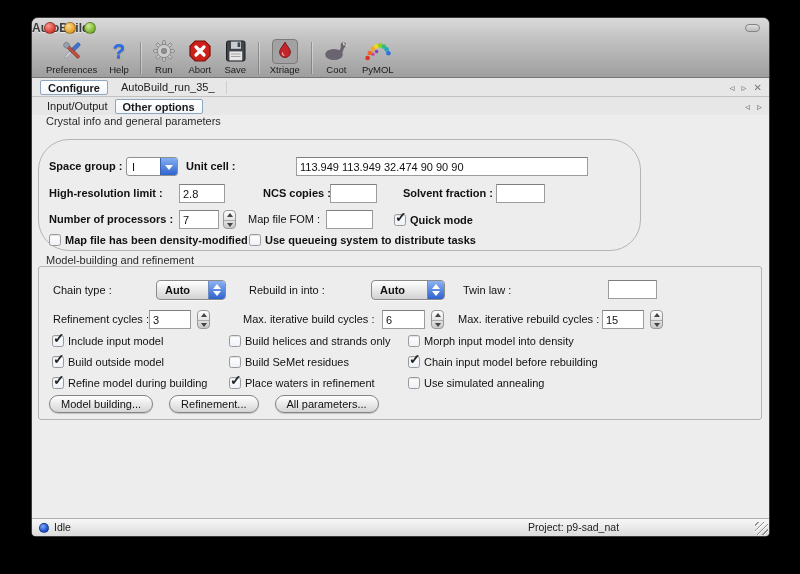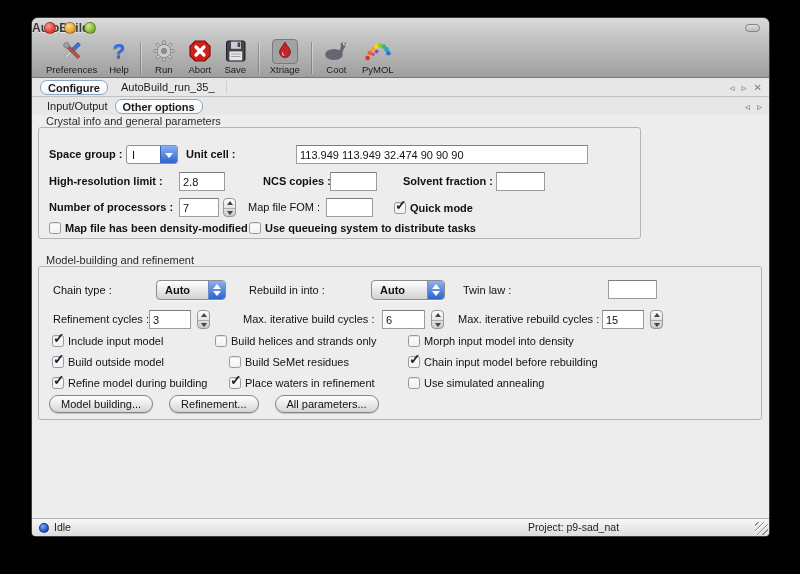--- a/index.html
+++ b/index.html
@@ -35,21 +35,21 @@
   .helpq { font-size:21px; font-weight:bold; color:#2a6cf0; line-height:22px;
            text-shadow:0 1px 1px rgba(0,0,0,.35); }
   .iconbg { width:26px; height:25px; background:#a2a2a2; border:1px solid #7b7b7b;
             border-radius:4px; display:flex; align-items:center; justify-content:center; }
 
   
   .tabrow { position:relative; height:19px; background:#e7e7e7;
             border-bottom:1px solid #c2c2c2; display:flex; align-items:center;
             padding-left:8px; }
   .tab-on { background:linear-gradient(#ffffff,#f2f6fb); border:1px solid #8ea6bf;
-            border-radius:7px; font-weight:bold; font-size:11px; padding:0 7px;
+            border-radius:2px; font-weight:bold; font-size:11px; padding:0 7px;
             height:15px; line-height:14px; color:#1a1a1a; margin-right:6px;text-align:right; }
   .tab-off { font-size:11px; color:#222; padding:0 7px; }
   .tabdiv { width:1px; height:13px; background:#cfcfcf; margin-left:4px; }
   .tabnav { position:absolute; right:7px; top:3px; display:flex; gap:7px;
             font-size:10px; color:#7a7a7a; }
   .tabnav span { line-height:13px; }
 
   
   .contentarea { position:absolute; top:97px; left:0; right:0; bottom:18px;
                  background:#ededed; }
@@ -261,21 +261,21 @@
     <span class="tab-on">Other options</span>
     <span class="tabnav">
       <span>◃</span>
       <span>▹</span>
     </span>
   </div>
 
   <div class="contentarea">
 
     <div class="glegend" style="left:14px; top:0;">Crystal info and general parameters</div>
-    <div class="gbox" style="left:6px; top:12px; width:603px; height:112px;">
+    <div class="gbox" style="left:6px; top:24px; width:603px; height:112px;border-radius:31px;">
 
       <div class="row" style="top:17px; height:19px;">
         <span class="lbl b" style="left:10px;">Space group :</span>
         <span class="combo" style="left:87px; width:52px;">
           <span class="combo-text">I 4</span>
           <span class="combo-btn"></span>
         </span>
         <span class="lbl b" style="left:147px;">Unit cell :</span>
         <input class="inp" style="left: 214px; width: 292px; margin-left: 43px;" value="113.949 113.949 32.474 90 90 90">
       </div>
@@ -360,21 +360,21 @@
           <span class="spin-dn"></span>
         </span>
       </div>
 
       <span class="cb" style="left:13px; top:67px;">
         <span class="cbbox">
             <span class="cbmark">✓</span>
           </span>
         <span class="cblbl">Include input model</span>
       </span>
-      <span class="cb" style="left:176px; top:67px;">
+      <span class="cb" style="left:190px; top:67px;">
         <span class="cbbox">
             <span class="cbmark"></span>
           </span>
         <span class="cblbl">Build helices and strands only</span>
       </span>
       <span class="cb" style="left:369px; top:67px;">
         <span class="cbbox">
             <span class="cbmark"></span>
           </span>
         <span class="cblbl">Morph input model into density</span>

